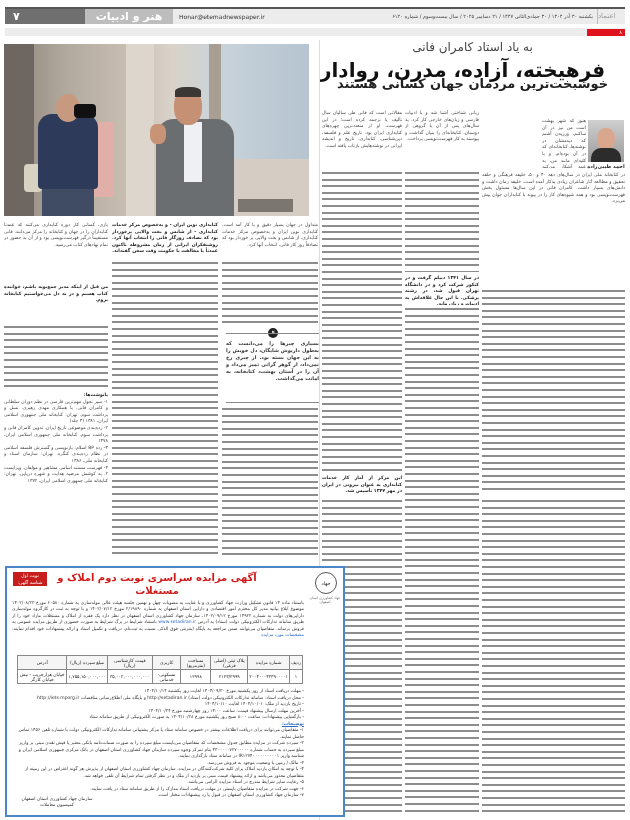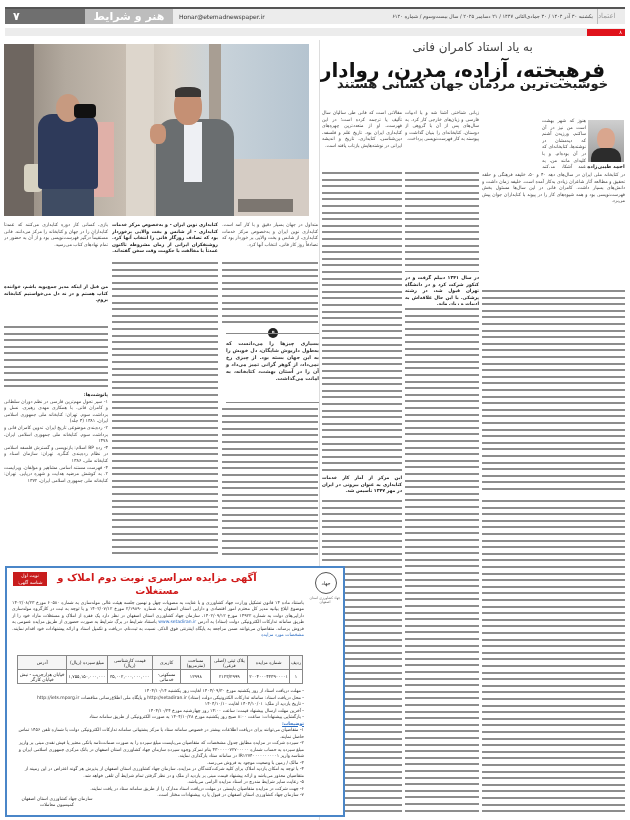--- a/index.html
+++ b/index.html
@@ -70,21 +70,21 @@
   .ad-table th { background: #f5f5f5; font-weight: normal; }
   .ad-notes { position: absolute; left: 5px; top: 120px; width: 292px; direction: rtl; font-size: 4.5px; line-height: 6.5px; color: #333; }
   .ad-notes .h { color: #2a6bc2; text-decoration: underline; font-weight: bold; }
   .ad-sign { position: absolute; left: 10px; top: 228px; width: 80px; direction: rtl; font-size: 4.5px; text-align: center; color: #333; line-height: 6px; }
 </style>
 </head>
 <body>
 
 <div class="topbar">
   <div class="pg-num">۷</div>
-  <div class="section-name">هنر و شرایط</div>
+  <div class="section-name">هنر و ادبیات</div>
   <div class="email">Honar@etemadnewspaper.ir</div>
   <div class="dateline">یکشنبه ۳۰ آذر ۱۴۰۴ / ۳۰ جمادی‌الثانی ۱۴۴۷ / ۲۱ دسامبر ۲۰۲۵ / سال بیست‌وسوم / شماره ۶۱۲۰</div>
   <div class="logo">اعتماد</div>
 </div>
 <div class="subbar"></div>
 <div class="red-tab">۸</div>
 
 <div class="photo">
   <div class="pillar p1"></div>
   <div class="pillar p2"></div>

